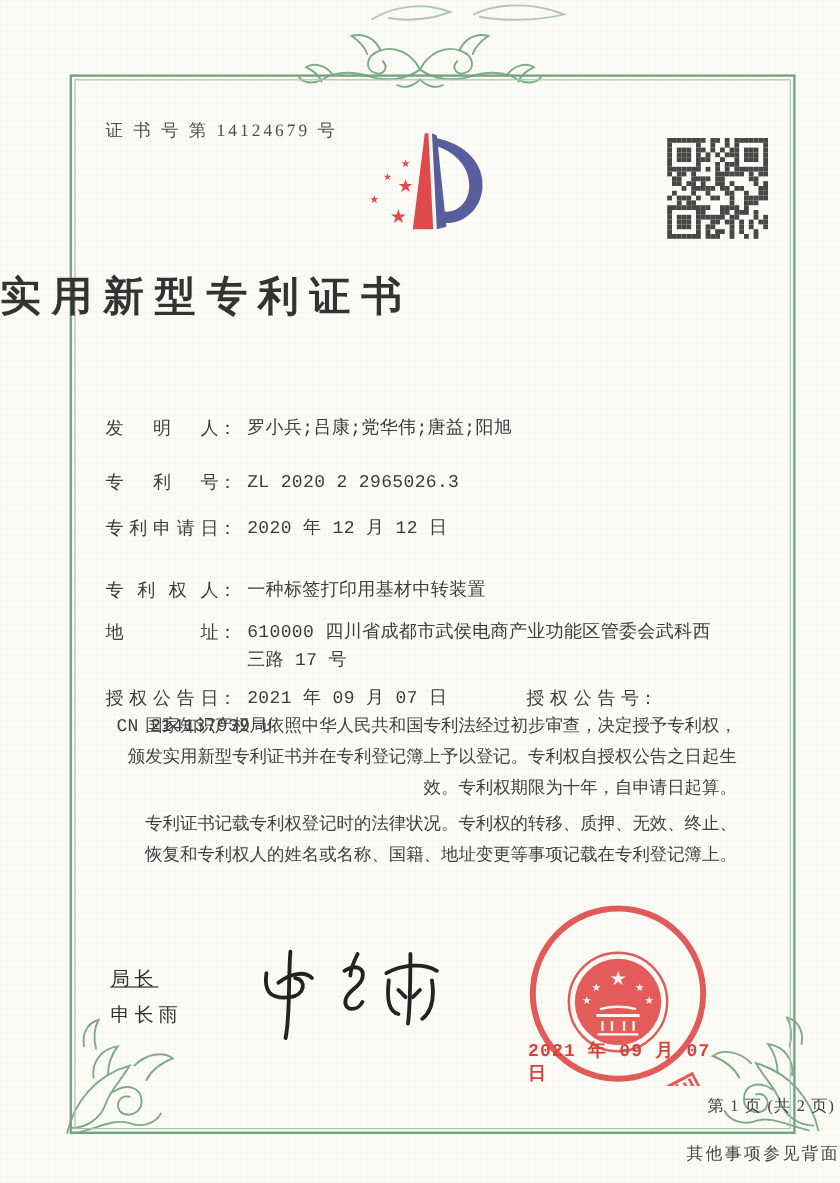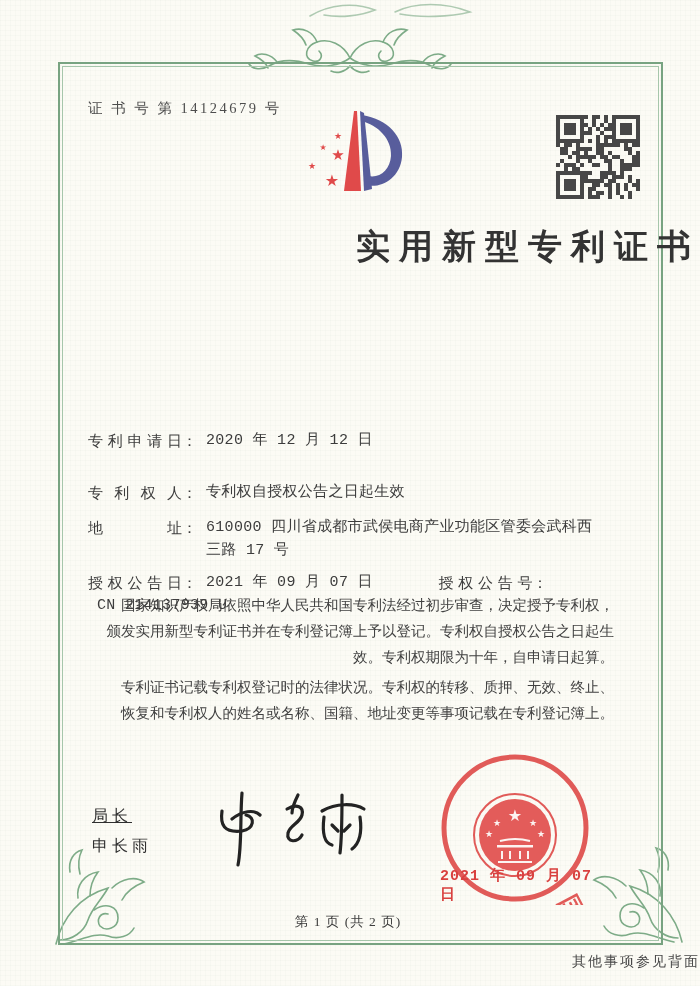--- a/index.html
+++ b/index.html
@@ -19,21 +19,21 @@
   }
   .frame::after{
     content:"";position:absolute;inset:2px;border:1px solid #a6c6ab;pointer-events:none;
   }
   .cert-number{
     position:absolute;left:88px;top:99px;font-size:14.5px;letter-spacing:2.5px;color:#4d4d4d;
   }
   .logo{position:absolute;left:288px;top:103px;width:125px;height:102px;}
   .qr{position:absolute;left:552px;top:111px;width:92px;height:92px;}
   .title{
-    position:absolute;left:0;top:224px;width:700px;text-align:right;
+    position:absolute;left:0;top:224px;width:700px;text-align:left;
     font-size:34px;font-weight:600;letter-spacing:9px;color:#333;
   }
   .frow{position:absolute;left:88px;width:536px;font-size:15px;line-height:1.5;}
   .flabel{
     display:inline-block;width:94px;vertical-align:top;
     text-align:justify;text-align-last:justify;text-justify:inter-character;
   }
   .fcolon{display:inline-block;vertical-align:top;}
   .fvalue{display:inline-block;vertical-align:top;margin-left:9px;max-width:420px;
     font-family:"Liberation Mono","Liberation Serif",serif;letter-spacing:.3px;}
@@ -42,21 +42,21 @@
   .paras p{margin:0 0 4px 0;text-indent:2em;}
   .sig-title{position:absolute;left:92px;top:806px;font-size:16px;letter-spacing:4px;color:#2f2f2f;text-decoration:underline;}
   .sig-name{position:absolute;left:92px;top:836px;font-size:16px;letter-spacing:4px;color:#2f2f2f;}
   .sig-hand{position:absolute;left:202px;top:780px;width:190px;height:92px;}
   .seal{position:absolute;left:438px;top:751px;width:154px;height:154px;opacity:.93;}
   .seal-date{
     position:absolute;left:440px;top:866px;width:160px;text-align:left;
     color:#d9413f;font-size:15px;font-weight:700;letter-spacing:1px;
     font-family:"Liberation Mono","Liberation Serif",serif;
   }
-  .page-num{position:absolute;left:0;top:913px;width:696px;text-align:center;font-size:13.5px;color:#3d3d3d;letter-spacing:1px;}
+  .page-num{position:absolute;left:0;top:913px;width:696px;text-align:right;font-size:13.5px;color:#3d3d3d;letter-spacing:1px;}
   .back-note{position:absolute;left:0;top:953px;width:700px;text-align:right;font-size:14px;color:#474747;letter-spacing:2px;}
   .orn{position:absolute;pointer-events:none;}
   .orn path{fill:none;stroke:#7dab87;stroke-width:1.6;stroke-linecap:round;}
   .orn-top{left:225px;top:14px;width:250px;height:66px;}
   .orn-topedge{left:300px;top:0;width:180px;height:22px;opacity:.6;}
   .orn-bl{left:42px;top:848px;width:112px;height:104px;}
   .orn-br{left:584px;top:846px;width:112px;height:104px;transform:scaleX(-1);}
 </style>
 </head>
 <body>
@@ -362,25 +362,31 @@
           <rect x="40" y="84" width="4" height="4"></rect>
           <rect x="44" y="84" width="4" height="4"></rect>
           <rect x="56" y="84" width="4" height="4"></rect>
           <rect x="68" y="84" width="4" height="4"></rect>
           <rect x="76" y="84" width="4" height="4"></rect>
         </g>
       </svg></div>
 
   <div class="title">实用新型专利证书</div>
 
+  <div class="frow" style="top:347px">
+    <span class="flabel">发明人</span><span class="fcolon">：</span><span class="fvalue">罗小兵;吕康;党华伟;唐益;阳旭</span>
+  </div>
+  <div class="frow" style="top:392px">
+    <span class="flabel">专利号</span><span class="fcolon">：</span><span class="fvalue">ZL 2020 2 2965026.3</span>
+  </div>
   <div class="frow" style="top:430px">
     <span class="flabel">专利申请日</span><span class="fcolon">：</span><span class="fvalue">2020 年 12 月 12 日</span>
   </div>
   <div class="frow" style="top:482px">
-    <span class="flabel">专利权人</span><span class="fcolon">：</span><span class="fvalue">专利权自授权公告之日起生效</span>
+    <span class="flabel">专利权人</span><span class="fcolon">：</span><span class="fvalue">一种标签打印用基材中转装置</span>
   </div>
   <div class="frow" style="top:517px">
     <span class="flabel">地址</span><span class="fcolon">：</span><span class="fvalue"><span>610000 四川省成都市武侯电商产业功能区管委会武科西</span><br><span>三路 17 号</span></span>
   </div>
   <div class="frow" style="top:572px">
     <span>
       <span class="flabel">授权公告日</span><span class="fcolon">：</span><span class="fvalue">2021 年 09 月 07 日</span>
     </span>
     <span class="grant-group2">
       <span class="flabel">授权公告号</span><span class="fcolon">：</span><span class="fvalue">CN 214137939 U</span>

